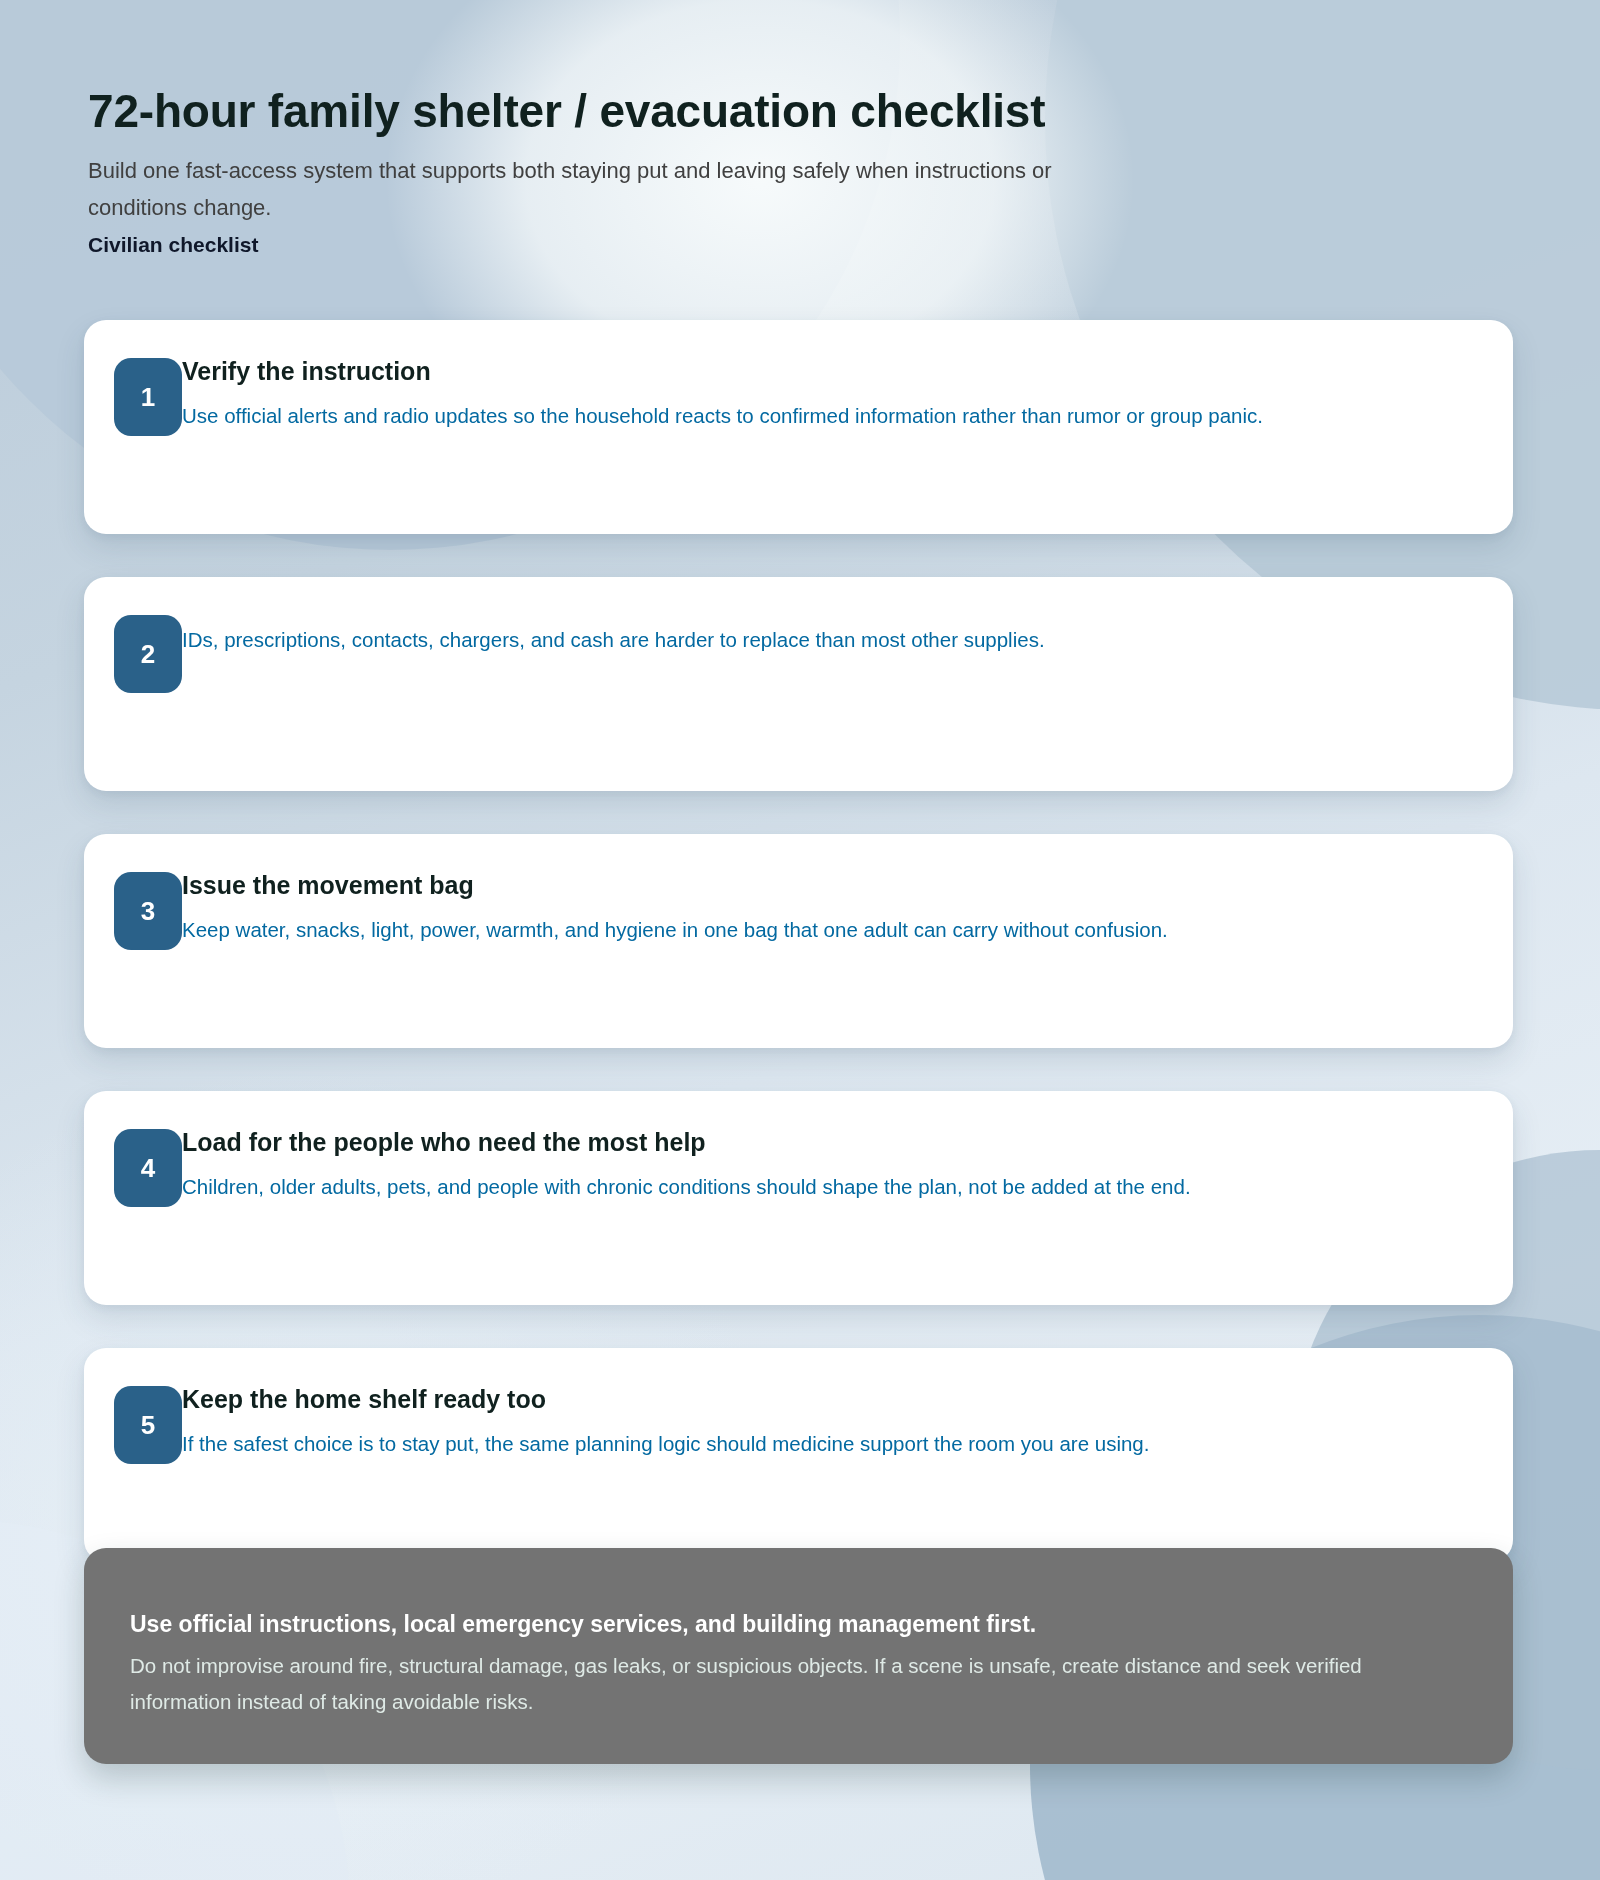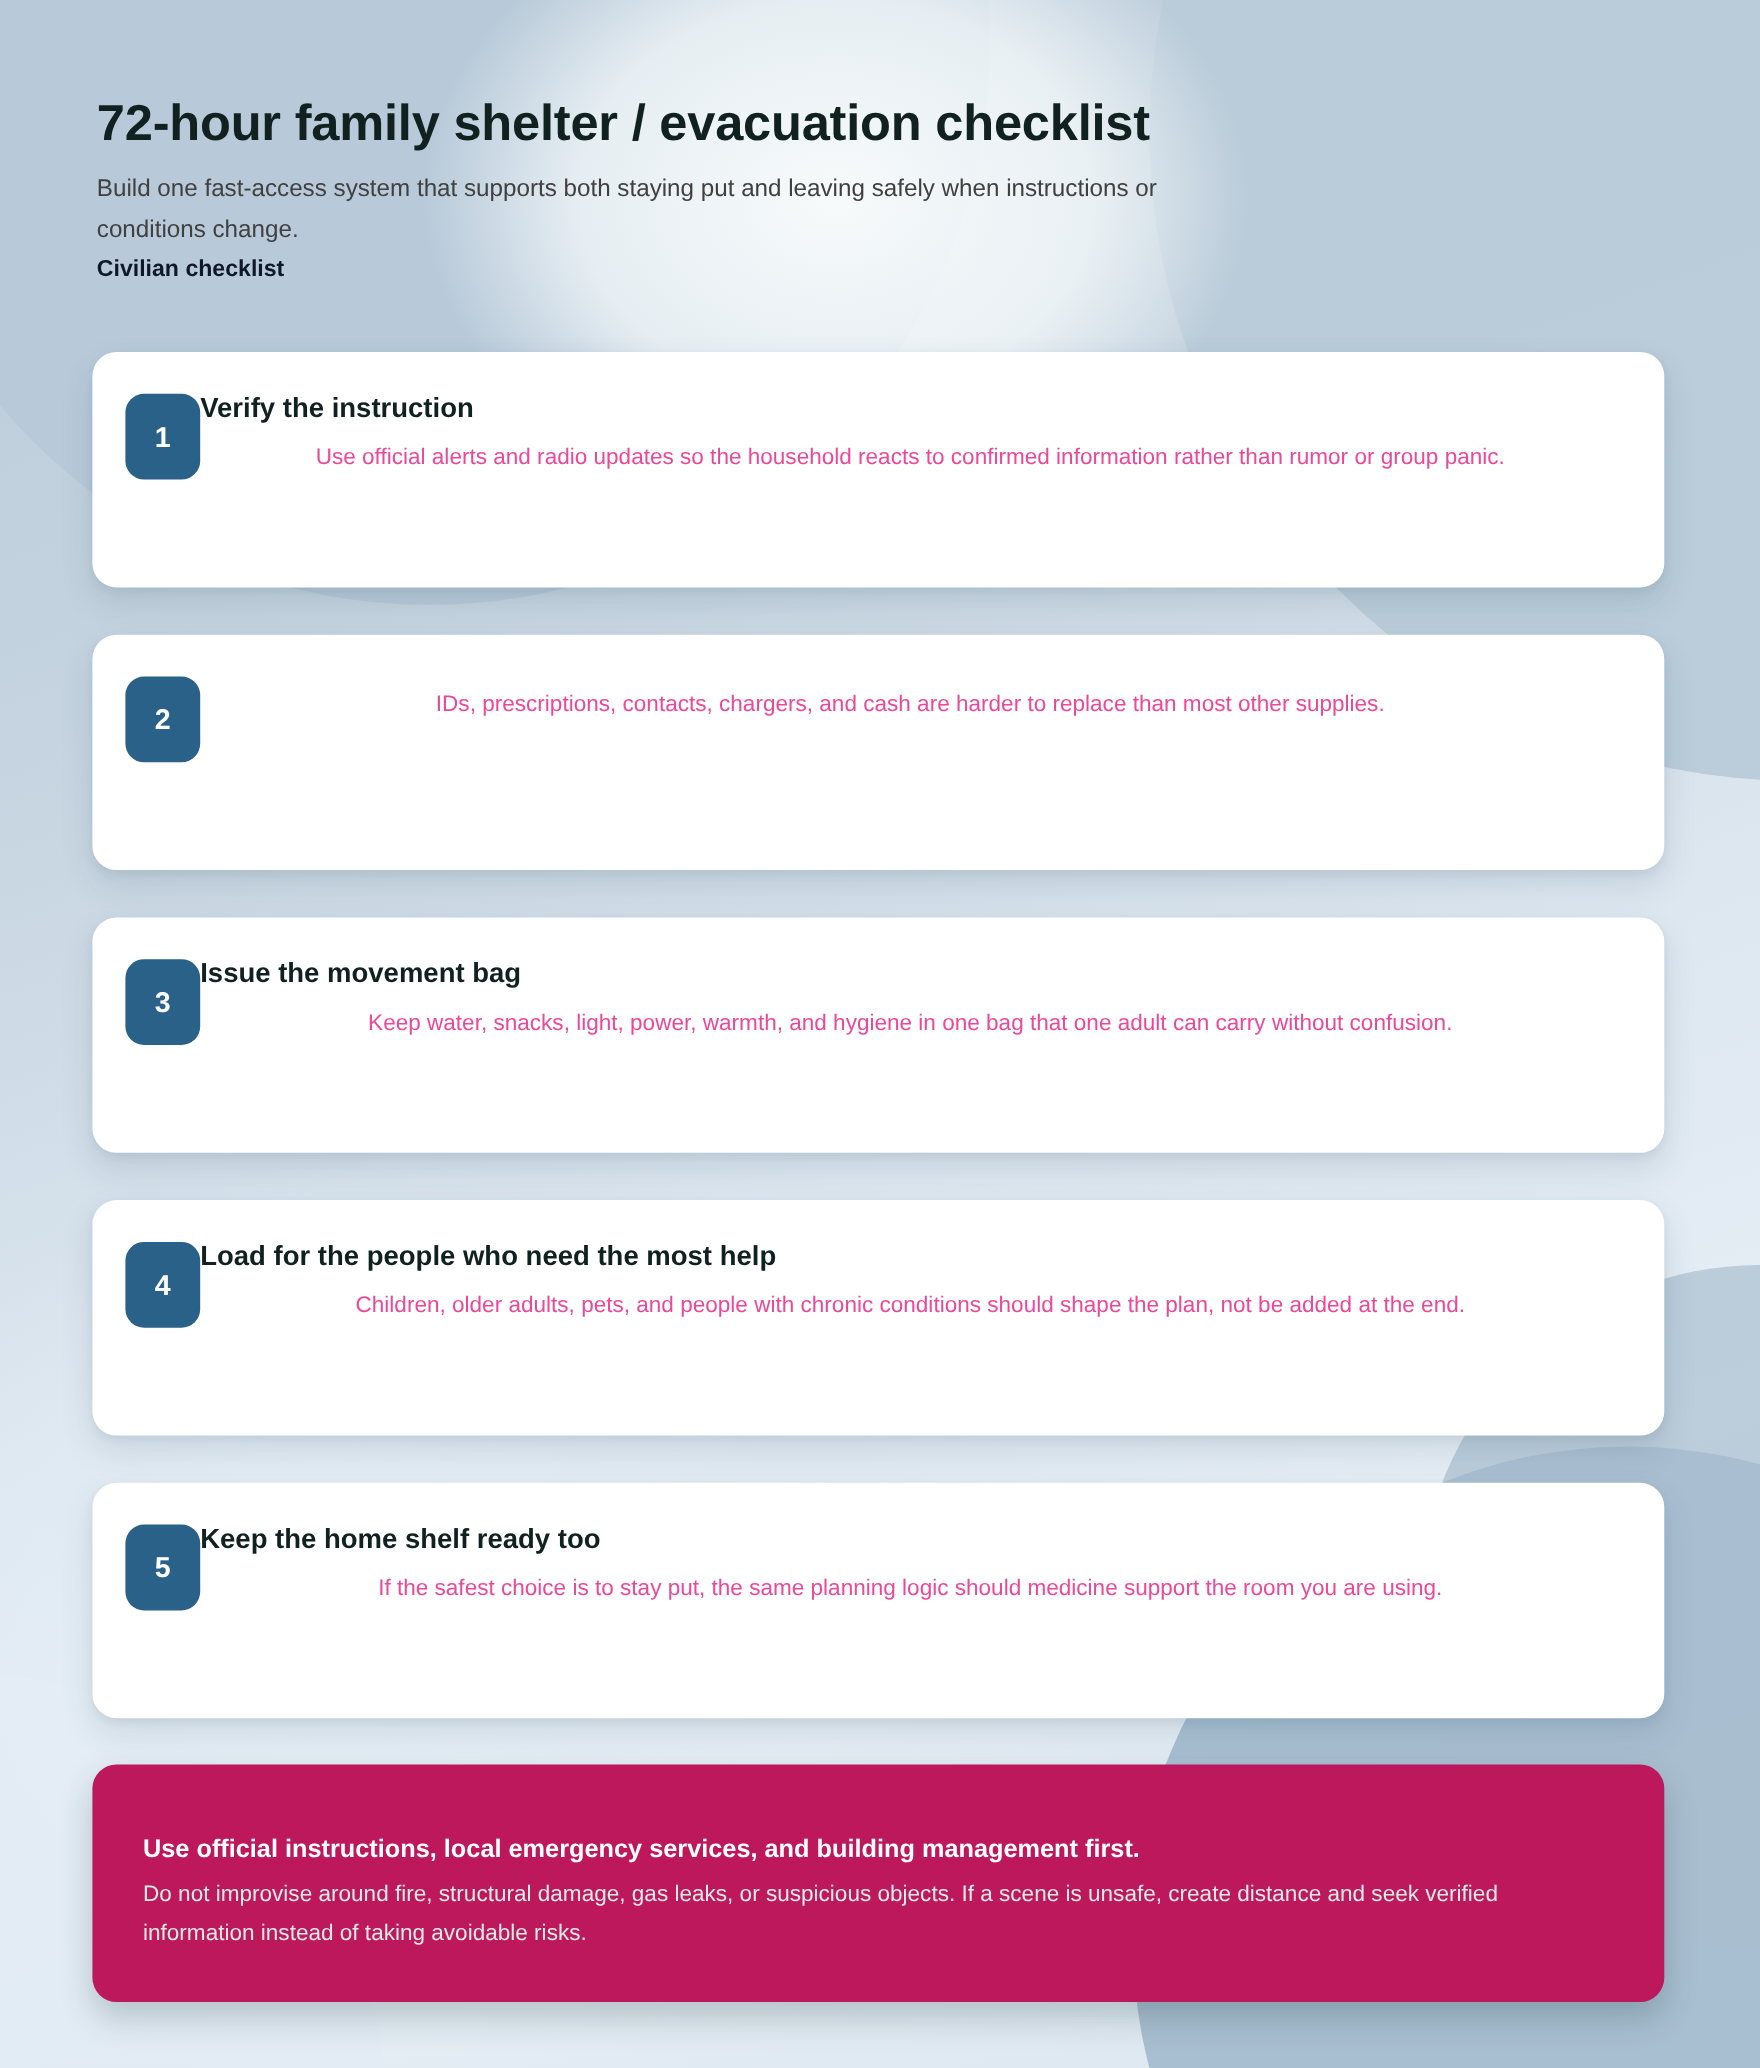--- a/index.html
+++ b/index.html
@@ -145,32 +145,31 @@
     margin: 0;
     font-size: 25px;
     font-weight: bold;
     color: #10211f;
     line-height: 1.3;
   }
   .card-text {
     margin: 10px 0 0 0;
     font-size: 20.5px;
     line-height: 1.72;
-    color: #ec4899;
-    text-align: center;
+    color: #0369a1;
   }
 
   .callout {
     position: absolute;
     left: 84px;
-    top: 1604px;
+    top: 1548px;
     width: 1429px;
     height: 216px;
     box-sizing: border-box;
-    background: #be185d;
+    background: #737373;
     border-radius: 22px;
     padding: 62px 46px 30px 46px;
     box-shadow: 0 14px 30px rgba(25,50,50,0.22);
   }
   .callout-title {
     margin: 0;
     font-size: 23px;
     font-weight: bold;
     color: #ffffff;
     line-height: 1.3;

